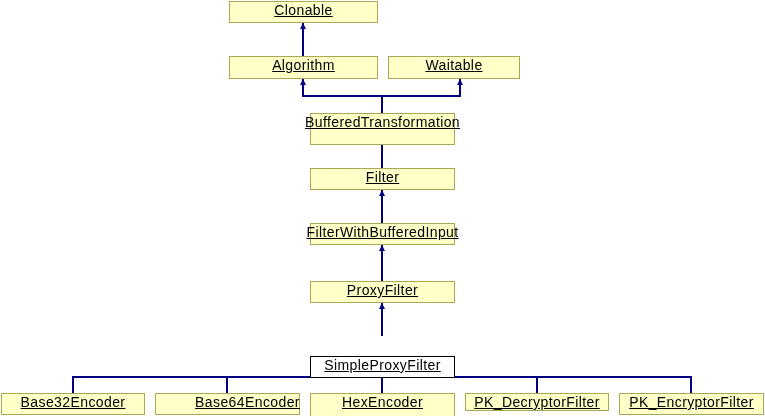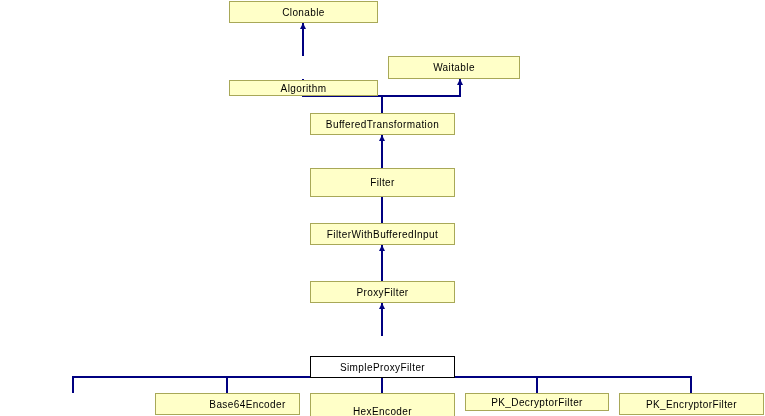--- a/index.html
+++ b/index.html
@@ -21,27 +21,28 @@
   .diagram{
     position:relative;
     width:765px;height:416px;
   }
   .node{
     position:absolute;
     box-sizing:border-box;
     background:var(--node-fill);
     border:1px solid var(--node-border);
     color:var(--text);
-    font-size:10px;
+    font-size:14px;
     letter-spacing:0.4px;
     display:flex;
-    align-items:center;
+    align-items:flex-start;
     justify-content:center;
     white-space:nowrap;
     cursor:pointer;
+    text-decoration:underline;
   }
   .node.highlight{
     background:var(--highlight-fill);
     border-color:var(--highlight-border);
     margin-top:20px;
   }
   .edge{
     position:absolute;
     background:var(--edge);
   }
@@ -80,40 +81,43 @@
   <div class="arrow" style="left:457px;top:79px;"></div>
   <div class="arrow" style="left:379px;top:135px;"></div>
   <div class="arrow" style="left:379px;top:190px;"></div>
   <div class="arrow" style="left:379px;top:245px;"></div>
   <div class="arrow" style="left:379px;top:303px;"></div>
   <div class="arrow" style="left:379px;top:358px;"></div>
 
   <div class="node" style="left:229px;top:1px;width:149px;height:22px;">
     <span>Clonable</span>
   </div>
-  <div class="node" style="left:229px;top:56px;width:149px;height:16px;margin-top:24px;">
+  <div class="node" style="left:229px;top:56px;width:149px;height:23px;">
     <span>Algorithm</span>
   </div>
   <div class="node" style="left:388px;top:56px;width:132px;height:23px;">
     <span>Waitable</span>
   </div>
-  <div class="node" style="left:310px;top:113px;width:145px;height:22px;">
+  <div class="node" style="left:310px;top:113px;width:145px;height:32px;">
     <span>BufferedTransformation</span>
   </div>
-  <div class="node" style="left:310px;top:168px;width:145px;height:29px;">
+  <div class="node" style="left:310px;top:168px;width:145px;height:22px;">
     <span>Filter</span>
   </div>
   <div class="node" style="left:310px;top:223px;width:145px;height:22px;">
     <span>FilterWithBufferedInput</span>
   </div>
   <div class="node" style="left:310px;top:281px;width:145px;height:22px;">
     <span>ProxyFilter</span>
   </div>
   <div class="node highlight" style="left:310px;top:336px;width:145px;height:22px;">
     <span>SimpleProxyFilter</span>
+  </div>
+  <div class="node" style="left:1px;top:393px;width:144px;height:22px;">
+    <span>Base32Encoder</span>
   </div>
   <div class="node" style="left:155px;top:393px;width:145px;height:22px;padding-left:40px;">
     <span>Base64Encoder</span>
   </div>
   <div class="node" style="left:310px;top:393px;width:145px;height:36px;">
     <span>HexEncoder</span>
   </div>
   <div class="node" style="left:465px;top:393px;width:144px;height:18px;">
     <span>PK_DecryptorFilter</span>
   </div>

